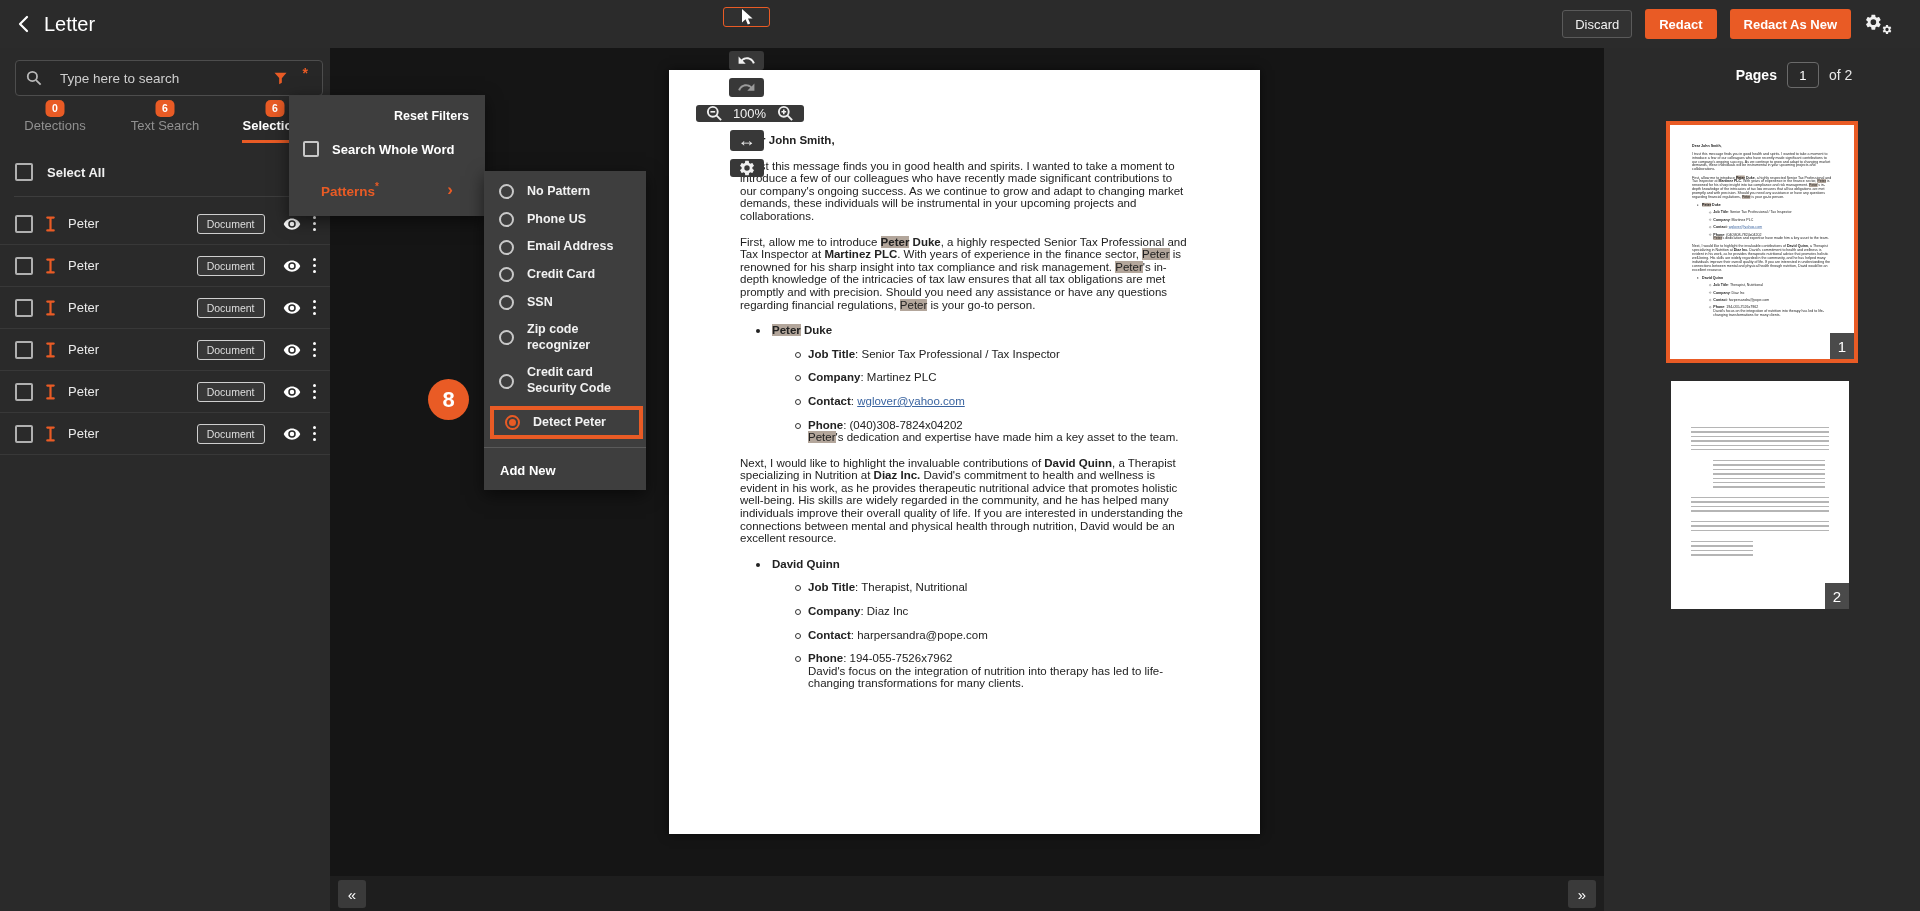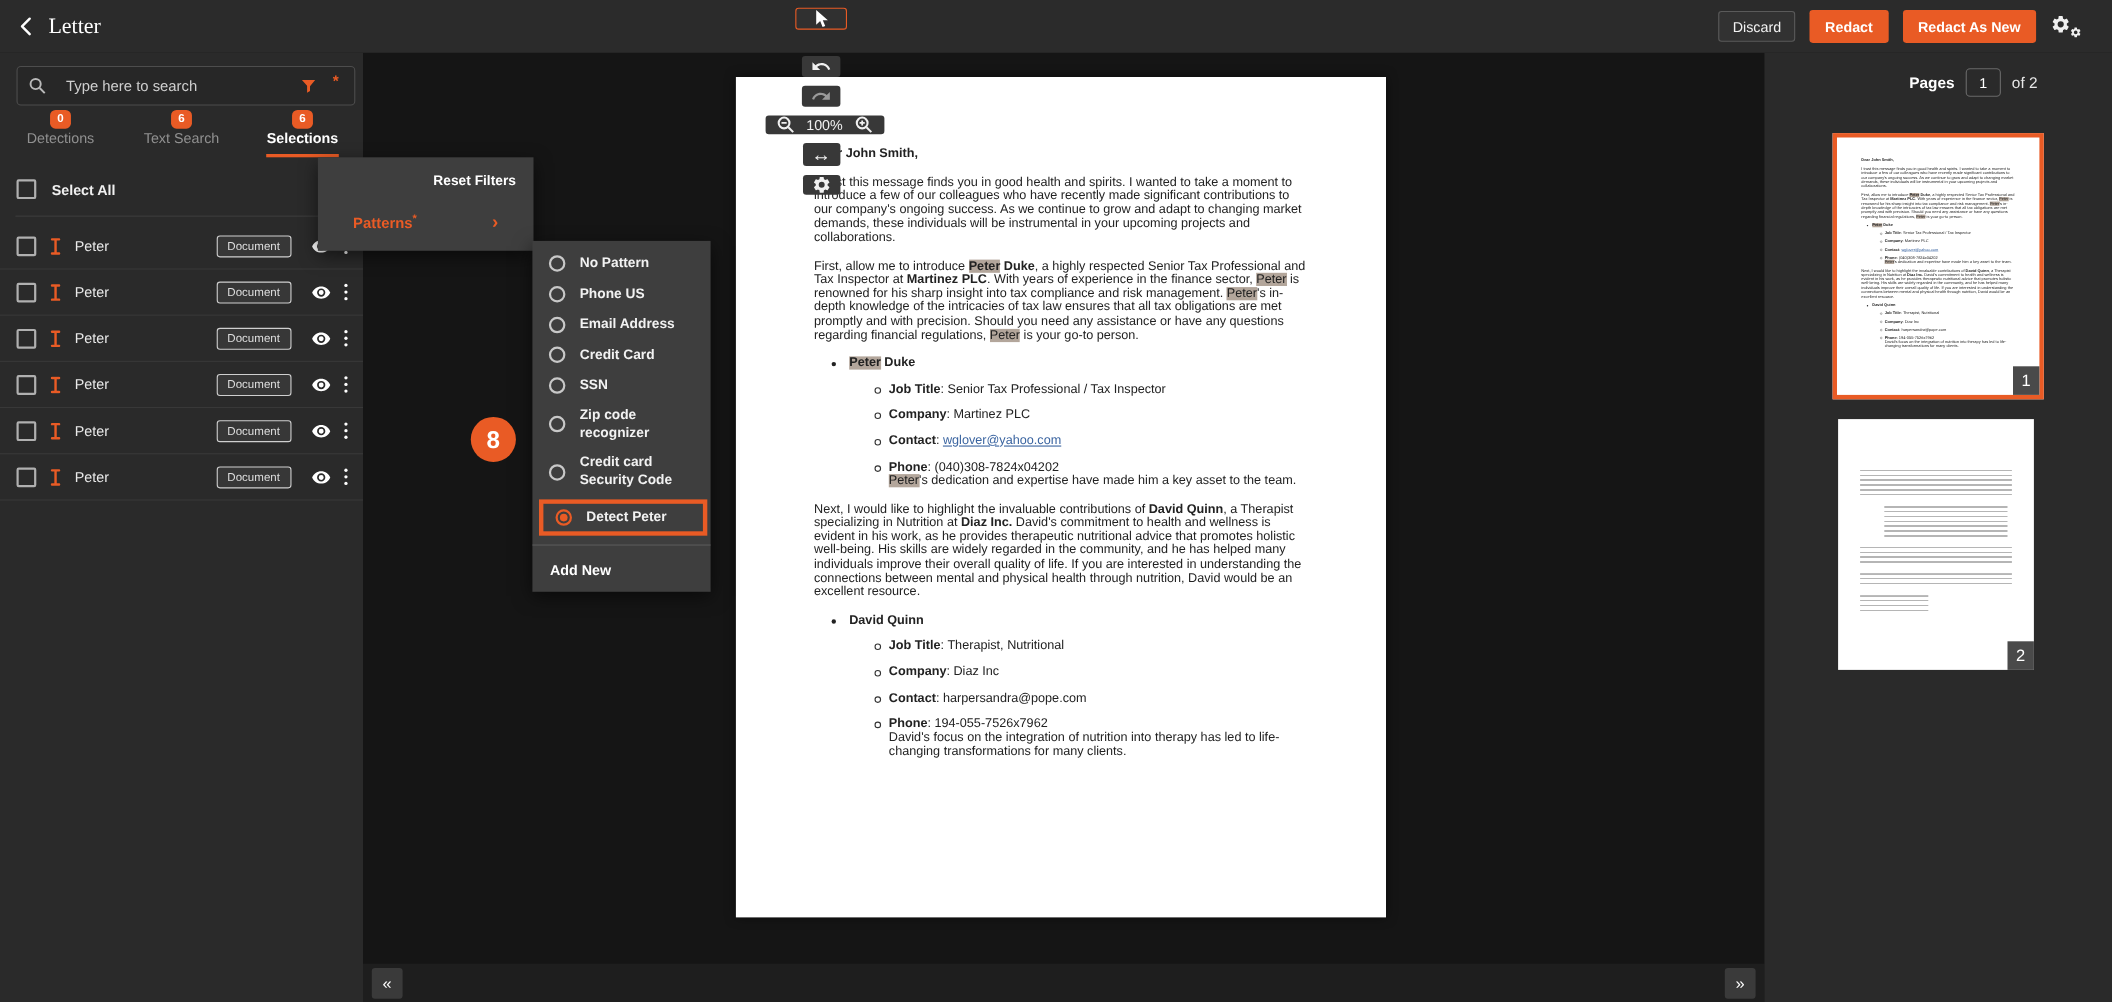--- a/index.html
+++ b/index.html
@@ -3,21 +3,21 @@
 <meta charset="utf-8">
 <style>
   * { margin:0; padding:0; box-sizing:border-box; }
   html,body { background:#000; }
   body { font-family:"Liberation Sans", sans-serif; }
   .app { position:relative; width:1920px; height:911px; overflow:hidden; background:#141414; color:#e8e8e8;
          --accent:#e95b25; --panel:#2a2a2a; --btn:#383838; --menu:#3e3e3e; }
 
   
   .topbar { position:absolute; left:0; top:0; width:1920px; height:48px; background:#2b2b2b; z-index:5; }
-  .topbar-left { position:absolute; left:16px; top:0; height:48px; display:flex; align-items:center; gap:12px;font-family:Liberation Serif, serif; }
+  .topbar-left { position:absolute; left:16px; top:0; height:48px; display:flex; align-items:center; gap:12px; }
   .back-btn { display:flex; align-items:center; cursor:pointer; }
   .page-title { font-size:20px; color:#fff; }
   .topbar-center { position:absolute; left:664px; top:7px; height:34px; display:flex; align-items:center; gap:8px;flex-direction:column; }
   .tool-btn { height:34px; min-width:34px; background:var(--btn); border:none; border-radius:3px; color:#eee;
               display:flex; align-items:center; justify-content:center; padding:0 8px; cursor:pointer; font-family:inherit; }
   .tool-btn.active { background:#303030; border:1.5px solid var(--accent); width:47px; }
   .ts-group { height:34px; display:flex; align-items:stretch; background:var(--btn); border-radius:3px; overflow:hidden; margin-left:2px; }
   .ts-main { display:flex; align-items:center; gap:9px; padding:0 16px 0 12px; font-size:13.5px; color:#f0f0f0; cursor:pointer; }
   .ts-caret { width:30px; display:flex; align-items:center; justify-content:center; border-left:1px solid #4d4d4d; font-size:11px; color:#ddd; cursor:pointer; }
   .v-div { width:1px; height:26px; background:#4a4a4a; margin:0 12px; }
@@ -93,21 +93,21 @@
                font-size:15px; display:flex; align-items:center; justify-content:center; }
   .thumb-clip { position:absolute; inset:0; overflow:hidden; }
   .thumb-letter { width:591px; transform:scale(0.3115); transform-origin:0 0; }
   .thumb-letter .doc-inner { padding-top:60px; }
   .t2-pad { padding:46px 20px 0 20px; }
   .t2-block { background:repeating-linear-gradient(to bottom,#b5b5b5 0 1.4px,transparent 1.4px 4.4px); }
   .t2-indent { margin-left:22px; }
   .t2-gap { height:7px; }
 
   
-  .menu { position:absolute; background:var(--menu); box-shadow:0 5px 16px rgba(0,0,0,.55); z-index:10;margin-top:48px; }
+  .menu { position:absolute; background:var(--menu); box-shadow:0 5px 16px rgba(0,0,0,.55); z-index:10; }
   .filter-menu { left:289px; top:95px; width:196px; padding:4px 0 6px; }
   .reset-row { text-align:right; padding:10px 16px 8px; font-size:12.5px; font-weight:700; color:#fff; cursor:pointer; }
   .whole-word-row { display:flex; align-items:center; gap:13px; padding:10px 14px; font-size:13px; font-weight:700; color:#fff; cursor:pointer; }
   .cb-sm { width:16px; height:16px; border:2px solid #c8c8c8; border-radius:2px; flex:none; }
   .patterns-row { display:flex; align-items:center; justify-content:space-between; padding:13px 32px 10px; cursor:pointer; }
   .patterns-label { color:var(--accent); font-size:13.5px; font-weight:700; }
   .patterns-label sup { font-size:10px; }
   .submenu-chev { color:var(--accent); font-size:17px; font-weight:700; }
   .patterns-menu { left:484px; top:171px; width:162px; padding:7px 0 10px; }
   .pattern-row { display:flex; align-items:center; gap:13px; padding:6px 15px; cursor:pointer; }
@@ -503,20 +503,24 @@
         <div class="t2-block" style="height:13px;"></div>
           <div class="t2-gap"></div>
         <div class="t2-block" style="height:17px; width:62px;"></div>
       </div>
       <span class="thumb-num">2</span>
     </div>
   </aside>
 
   <div class="menu filter-menu">
     <div class="reset-row">Reset Filters</div>
+    <div class="whole-word-row">
+      <span class="cb-sm"></span>
+      <span>Search Whole Word</span>
+    </div>
     <div class="patterns-row">
       <span class="patterns-label"><span>Patterns</span><sup>*</sup></span>
       <span class="submenu-chev">›</span>
     </div>
   </div>
 
   <div class="menu patterns-menu">
     <div id="patterns-list">
     <div class="pattern-row">
       <span class="radio"></span>

